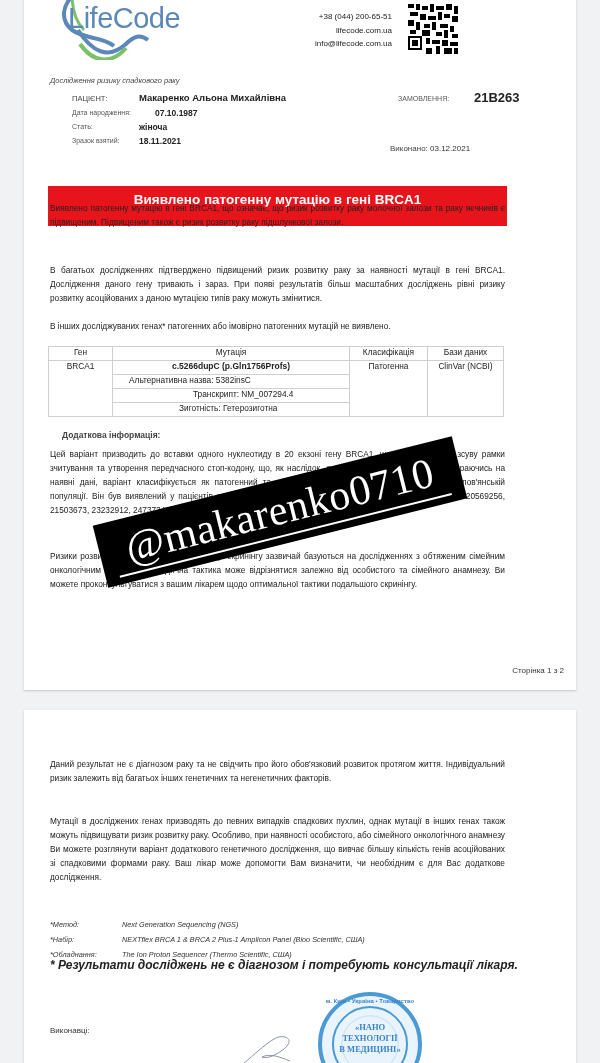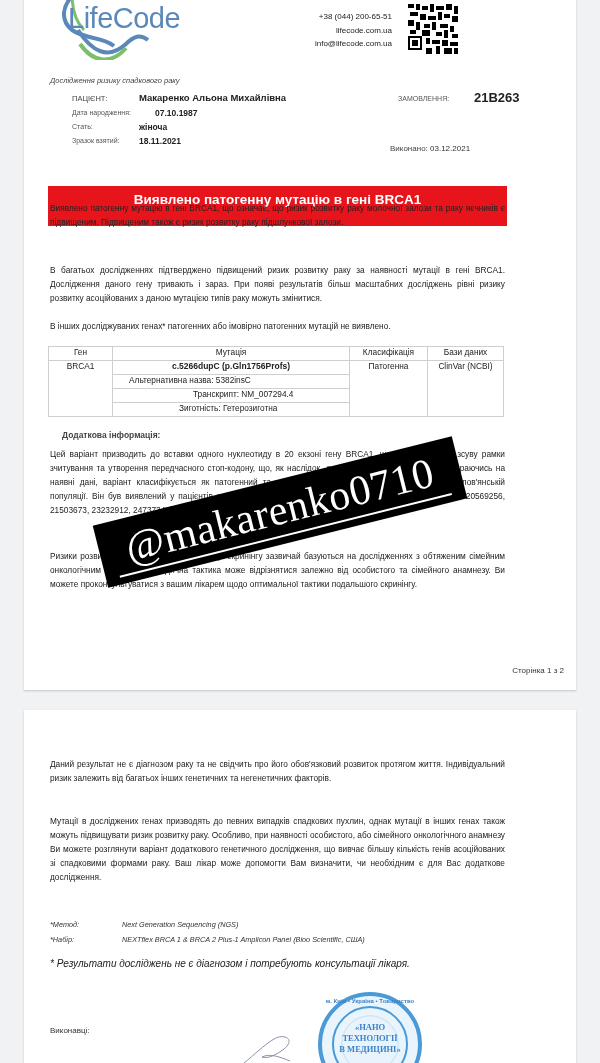--- a/index.html
+++ b/index.html
@@ -41,21 +41,21 @@
 
   .watermark { position: absolute; left: 95px; top: 480px; width: 370px; height: 64px; background: #000; transform: rotate(-14deg); transform-origin: center; }
   .watermark-text { position: absolute; left: 0; right: 0; top: 6px; text-align: center; font-family: "Liberation Serif", "DejaVu Serif", serif; color: #fff; font-size: 42px; letter-spacing: 0.5px; }
   .watermark-line { position: absolute; left: 14px; right: 14px; bottom: 7px; height: 2px; background: #fff; }
 
   .page-num { position: absolute; right: 36px; top: 666px; font-size: 8px; color: #333; }
 
   
   .meta { position: absolute; left: 50px; font-size: 7.3px; font-style: italic; color: #333; line-height: 15px; }
   .meta .k { display: inline-block; width: 72px; }
-  .note { position: absolute; left: 50px; top: 958px; font-size: 10px; font-style: italic; font-weight: normal; color: #222; }
+  .note { position: absolute; left: 50px; top: 958px; font-size: 12px; font-style: italic; font-weight: bold; color: #222; }
   .executors { position: absolute; left: 50px; top: 1026px; font-size: 8px; color: #333; }
   .stamp { position: absolute; left: 318px; top: 992px; width: 104px; height: 104px; border-radius: 50%; border: 4px solid #4a9ad8; background: radial-gradient(circle, #e8f3fc 0 40%, #cfe6f8 41% 42%, #eaf4fc 43%); }
   .stamp-ring { position: absolute; left: 10px; top: 10px; width: 76px; height: 76px; border-radius: 50%; border: 2px solid #4a9ad8; }
   .stamp-text { position: absolute; left: 0; right: 0; top: 26px; text-align: center; font-family: "Liberation Serif", serif; font-weight: bold; color: #3b83c8; font-size: 8.5px; line-height: 11px; }
   .stamp-top { position: absolute; left: 0; right: 0; top: 2px; text-align: center; font-size: 6px; color: #3b83c8; font-weight: bold; }
   .signature { position: absolute; left: 240px; top: 1035px; width: 60px; height: 30px; }
 </style>
 </head>
 <body>
 
@@ -178,20 +178,21 @@
 <div class="page-num">Сторінка 1 з 2</div>
 
 <div class="page page2"></div>
 
 <div class="para" style="top:757px;">Даний результат не є діагнозом раку та не свідчить про його обов'язковий розвиток протягом життя. Індивідуальний ризик залежить від багатьох інших генетичних та негенетичних факторів.</div>
 <div class="para" style="top:814px;">Мутації в досліджених генах призводять до певних випадків спадкових пухлин, однак мутації в інших генах також можуть підвищувати ризик розвитку раку. Особливо, при наявності особистого, або сімейного онкологічного анамнезу Ви можете розглянути варіант додаткового генетичного дослідження, що вивчає більшу кількість генів асоційованих зі спадковими формами раку. Ваш лікар може допомогти Вам визначити, чи необхідним є для Вас додаткове дослідження.</div>
 
 <div class="meta" style="top:917px;">
   <div><span class="k">*Метод:</span><span>Next Generation Sequencing (NGS)</span></div>
   <div><span class="k">*Набір:</span><span>NEXTflex BRCA 1 &amp; BRCA 2 Plus-1 Amplicon Panel (Bioo Scientific, США)</span></div>
+  <div><span class="k">*Обладнання:</span><span>The Ion Proton Sequencer (Thermo Scientific, США)</span></div>
 </div>
 
 <div class="note">* Результати досліджень не є діагнозом і потребують консультації лікаря.</div>
 
 <div class="executors">Виконавці:</div>
 
 <svg class="signature" viewBox="0 0 60 30">
   <path d="M4 28 C14 20 24 10 34 4 C44 -2 56 4 44 14 C36 20 28 24 22 22 C30 18 40 22 50 26" fill="none" stroke="#8a93a8" stroke-width="1"></path>
 </svg>
 

